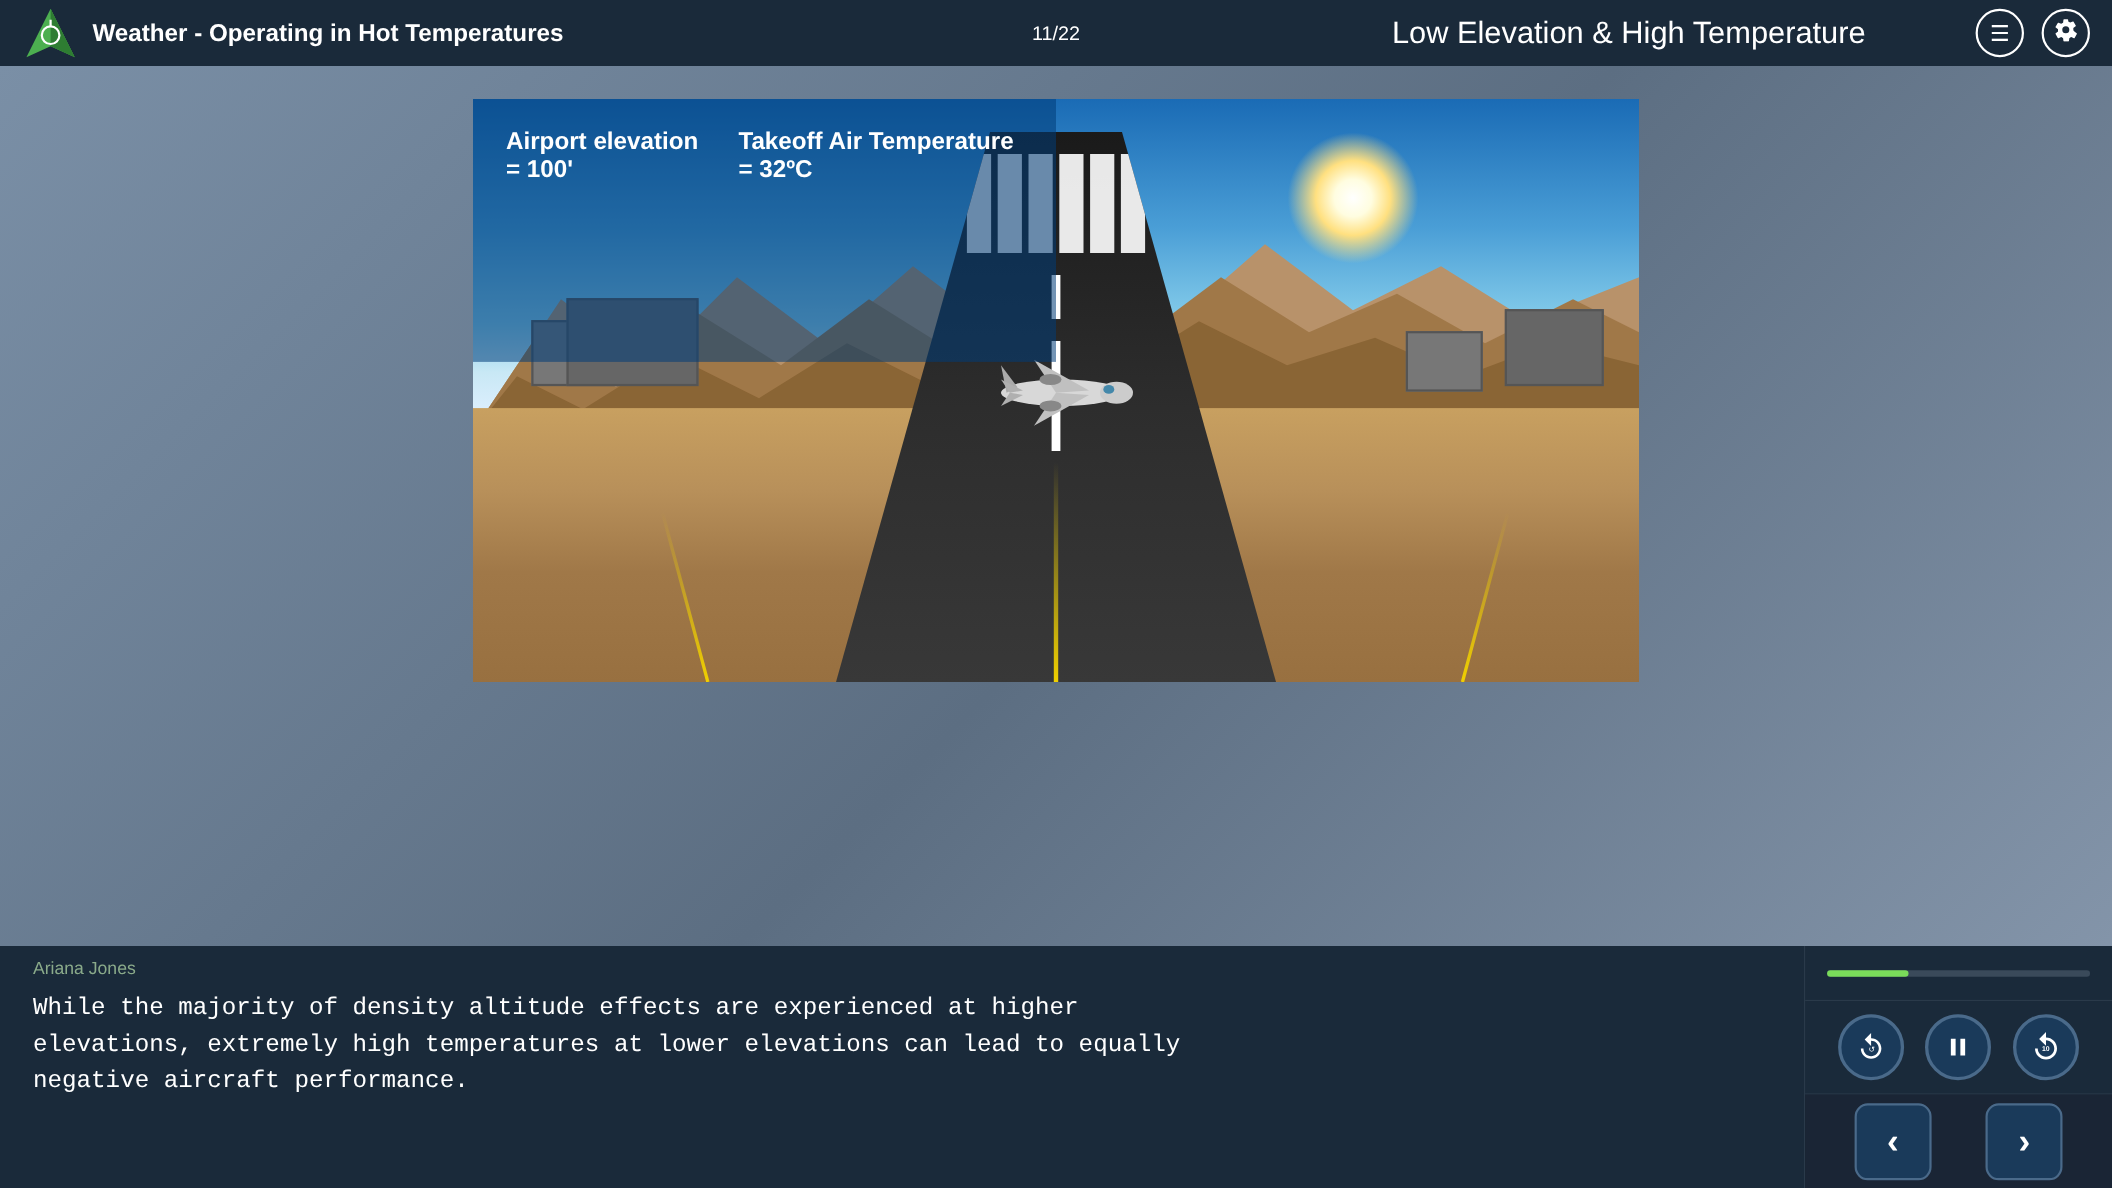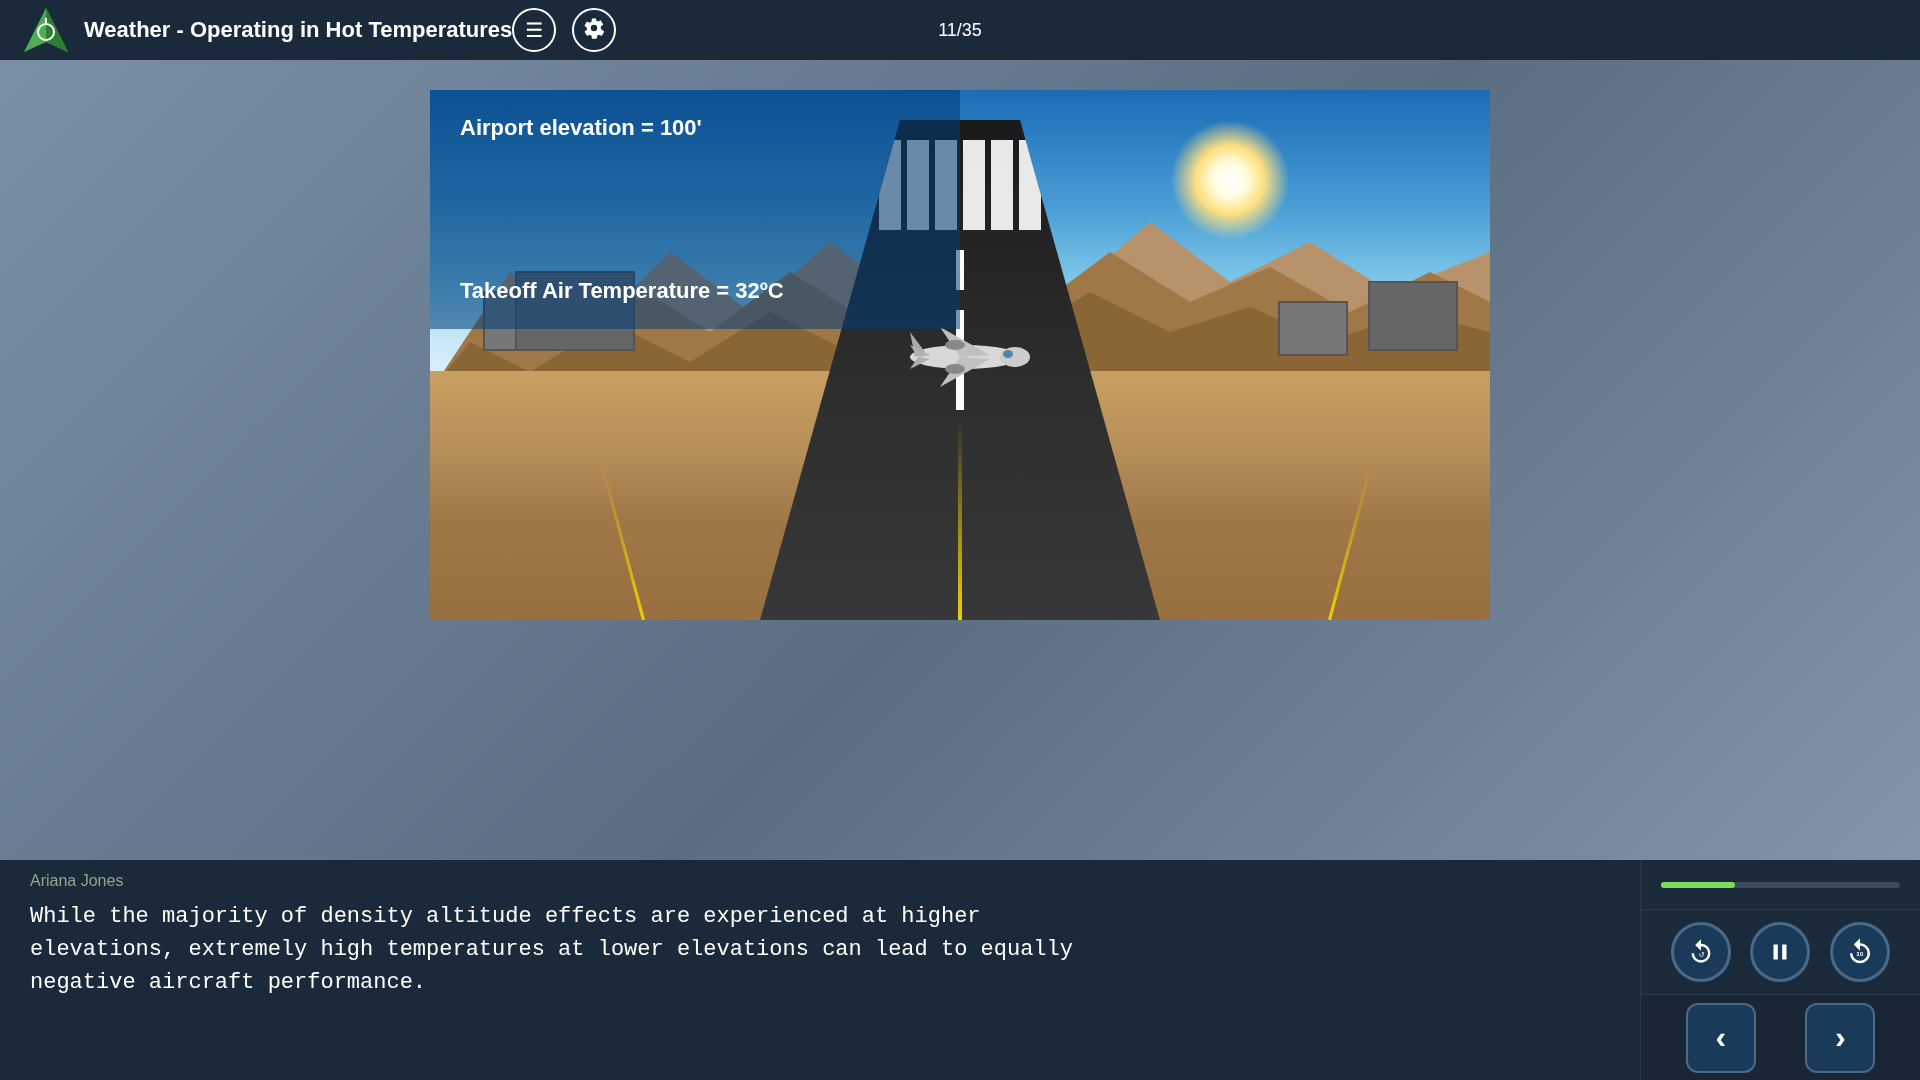--- a/index.html
+++ b/index.html
@@ -206,23 +206,22 @@
     
     #info-overlay {
       position: absolute;
       top: 0;
       left: 0;
       width: 50%;
       height: 45%;
       background: rgba(0, 60, 120, 0.55);
       padding: 25px 30px;
       display: flex;
-      flex-direction: column;
+      flex-direction: row;
       gap: 18px;
-      justify-content: space-between;
     }
 
     .info-line {
       color: white;
       font-size: 22px;
       font-weight: bold;
     }
 
     
     #bottom-panel {
@@ -351,22 +350,23 @@
     <svg id="logo-icon" viewBox="0 0 52 52">
       <polygon points="26,4 48,48 26,38 4,48" fill="#4caf50"></polygon>
       <polygon points="26,4 48,48 26,38" fill="#2e7d32"></polygon>
 
       <circle cx="26" cy="28" r="8" fill="none" stroke="white" stroke-width="2"></circle>
       <line x1="26" y1="20" x2="26" y2="14" stroke="white" stroke-width="2"></line>
     </svg>
     <span id="course-title">Weather - Operating in Hot Temperatures</span>
   </div>
 
-  <span id="slide-counter">11/35</span>
-
+  <span id="slide-counter">11/22</span>
+
+  <span id="page-title">Low Elevation &amp; High Temperature</span>
 
   <div id="header-icons">
     <button class="header-icon-btn">
       <span>☰</span>
     </button>
     <button class="header-icon-btn">
       <span>
         <svg width="22" height="22" viewBox="0 0 24 24" fill="white">
           <path d="M12 15.5A3.5 3.5 0 018.5 12 3.5 3.5 0 0112 8.5a3.5 3.5 0 013.5 3.5 3.5 3.5 0 01-3.5 3.5m7.43-2.92c.04-.33.07-.67.07-1.08s-.03-.75-.07-1.08l2.32-1.82c.21-.16.27-.45.13-.69l-2.2-3.82c-.14-.24-.42-.32-.66-.24l-2.74 1.1c-.57-.44-1.18-.81-1.84-1.1L14.3 2.2c-.04-.26-.26-.45-.53-.45H10.2c-.27 0-.49.19-.53.45L9.3 5.06C8.64 5.35 8.03 5.72 7.46 6.16L4.72 5.06c-.24-.08-.52 0-.66.24L1.86 9.12c-.14.24-.08.53.13.69l2.32 1.82c-.04.33-.07.67-.07 1.08s.03.75.07 1.08L1.99 15.61c-.21.16-.27.45-.13.69l2.2 3.82c.14.24.42.32.66.24l2.74-1.1c.57.44 1.18.81 1.84 1.1l.37 2.86c.04.26.26.45.53.45h4.4c.27 0 .49-.19.53-.45l.37-2.86c.66-.29 1.27-.66 1.84-1.1l2.74 1.1c.24.08.52 0 .66-.24l2.2-3.82c.14-.24.08-.53-.13-.69l-2.32-1.82z"></path>
         </svg>

